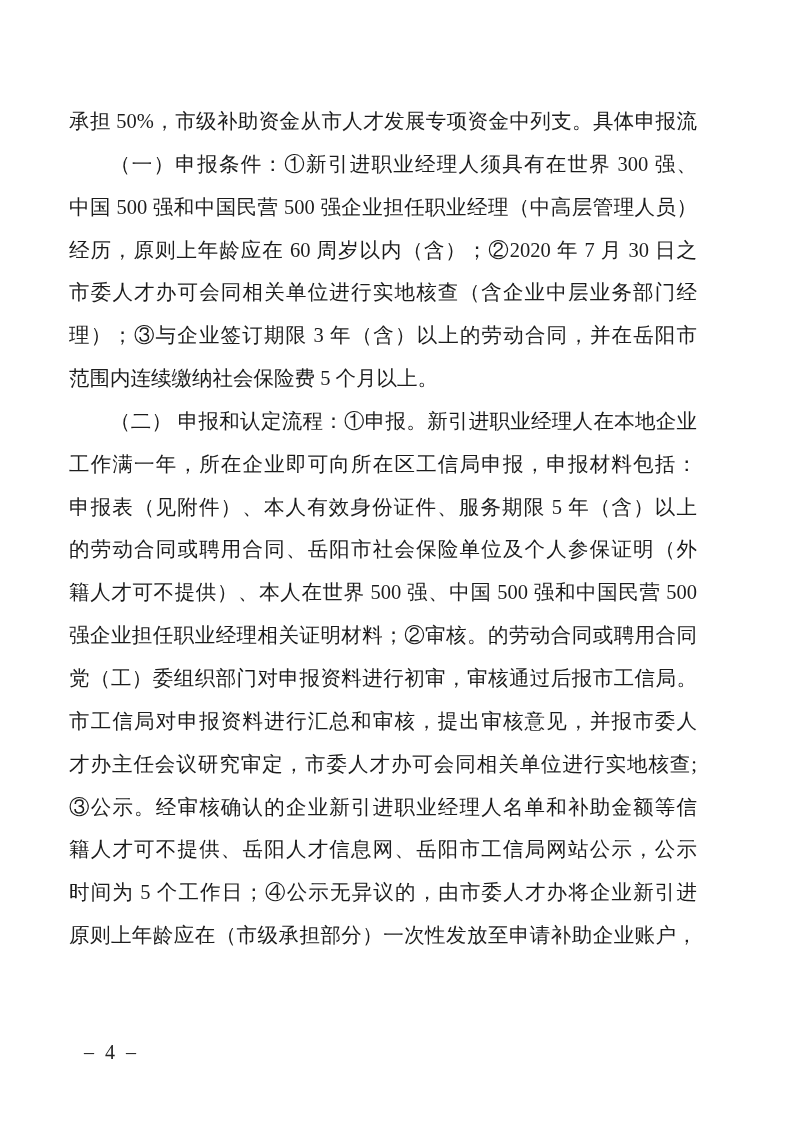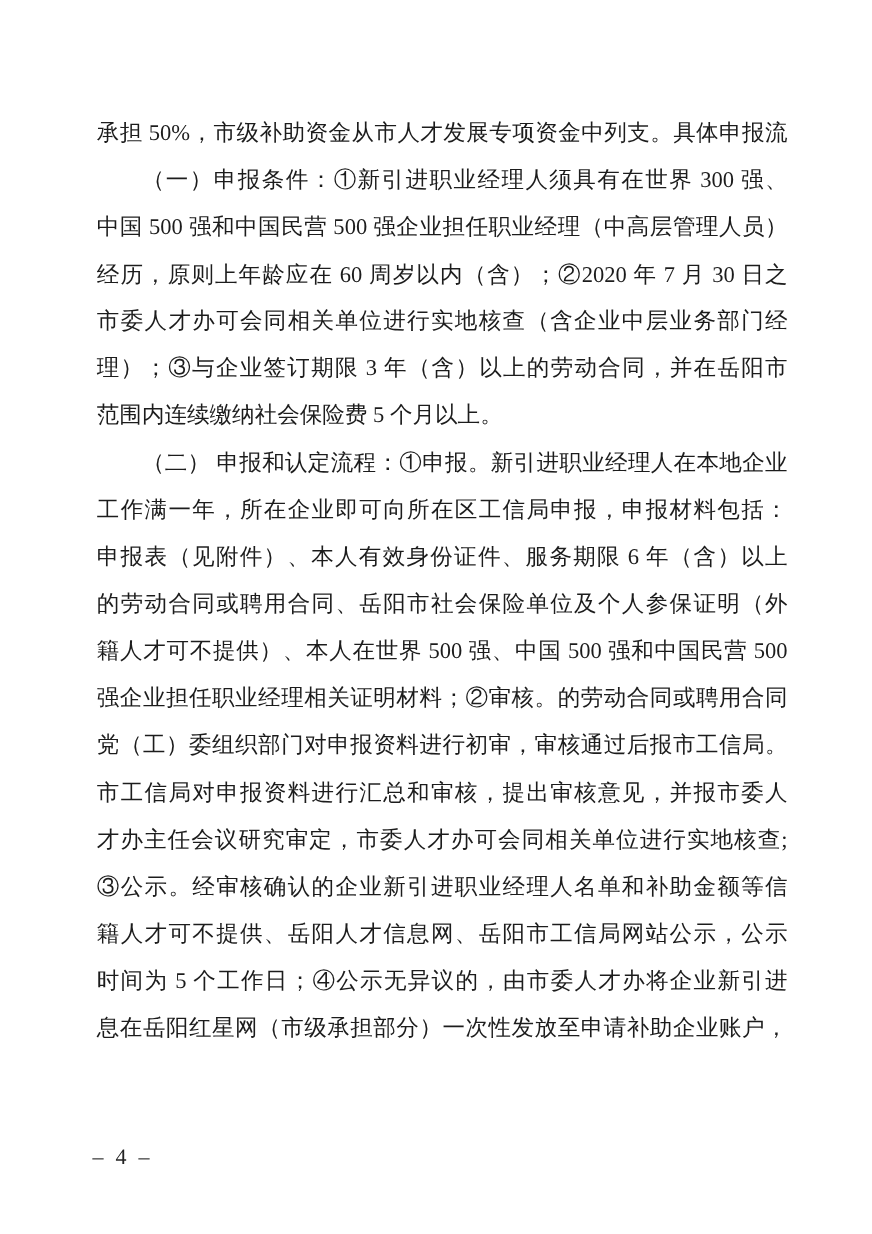--- a/index.html
+++ b/index.html
@@ -10,21 +10,21 @@
   .page {
     position: relative;
     width: 793px;
     height: 1122px;
     background: #ffffff;
     overflow: hidden;
     font-family: "Liberation Serif", "DejaVu Serif", serif;
   }
   .doc-body {
     position: absolute;
-    left: 88px;
+    left: 69px;
     top: 100px;
     width: 628px;
     color: #1c1c1c;
     font-size: 20.5px;
     line-height: 42.85px;
   }
   .t-line {
     height: 42.85px;
     text-align: justify;
     text-align-last: justify;
@@ -55,26 +55,26 @@
   <div class="doc-body">
     <div class="t-line">承担 50%，市级补助资金从市人才发展专项资金中列支。具体申报流</div>
     <div class="t-line indent">（一）申报条件：①新引进职业经理人须具有在世界 300 强、</div>
     <div class="t-line">中国 500 强和中国民营 500 强企业担任职业经理（中高层管理人员）</div>
     <div class="t-line">经历，原则上年龄应在 60 周岁以内（含）；②2020 年 7 月 30 日之</div>
     <div class="t-line">市委人才办可会同相关单位进行实地核查（含企业中层业务部门经</div>
     <div class="t-line">理）；③与企业签订期限 3 年（含）以上的劳动合同，并在岳阳市</div>
     <div class="t-line para-end">范围内连续缴纳社会保险费 5 个月以上。</div>
     <div class="t-line indent">（二） 申报和认定流程：①申报。新引进职业经理人在本地企业</div>
     <div class="t-line">工作满一年，所在企业即可向所在区工信局申报，申报材料包括：</div>
-    <div class="t-line">申报表（见附件）、本人有效身份证件、服务期限 6 年（含）以上</div>
+    <div class="t-line">申报表（见附件）、本人有效身份证件、服务期限 5 年（含）以上</div>
     <div class="t-line">的劳动合同或聘用合同、岳阳市社会保险单位及个人参保证明（外</div>
     <div class="t-line">籍人才可不提供）、本人在世界 500 强、中国 500 强和中国民营 500</div>
     <div class="t-line">强企业担任职业经理相关证明材料；②审核。的劳动合同或聘用合同</div>
     <div class="t-line">党（工）委组织部门对申报资料进行初审，审核通过后报市工信局。</div>
     <div class="t-line">市工信局对申报资料进行汇总和审核，提出审核意见，并报市委人</div>
     <div class="t-line">才办主任会议研究审定，市委人才办可会同相关单位进行实地核查;</div>
     <div class="t-line">③公示。经审核确认的企业新引进职业经理人名单和补助金额等信</div>
     <div class="t-line">籍人才可不提供、岳阳人才信息网、岳阳市工信局网站公示，公示</div>
     <div class="t-line">时间为 5 个工作日；④公示无异议的，由市委人才办将企业新引进</div>
-    <div class="t-line">息在岳阳红星网（市级承担部分）一次性发放至申请补助企业账户，</div>
+    <div class="t-line">原则上年龄应在（市级承担部分）一次性发放至申请补助企业账户，</div>
   </div>
   <div class="footer-pagenum">– 4 –</div>
 </div>
 
 </body></html>

